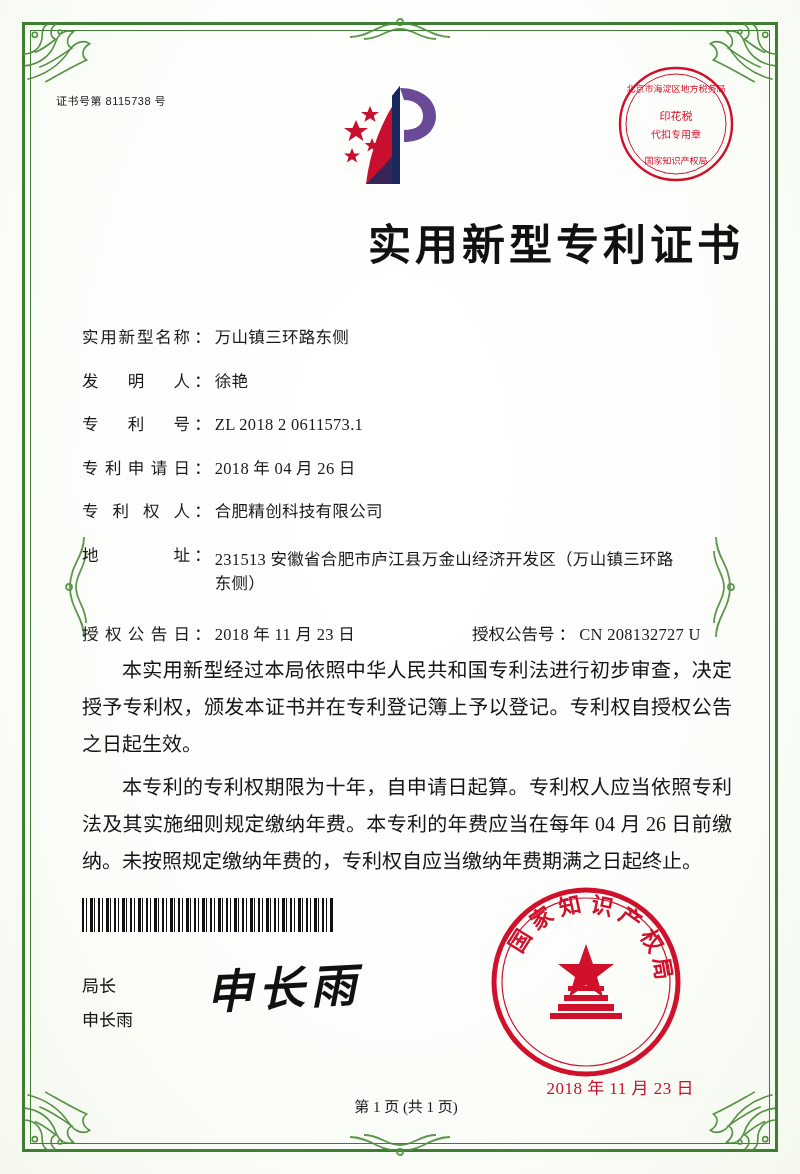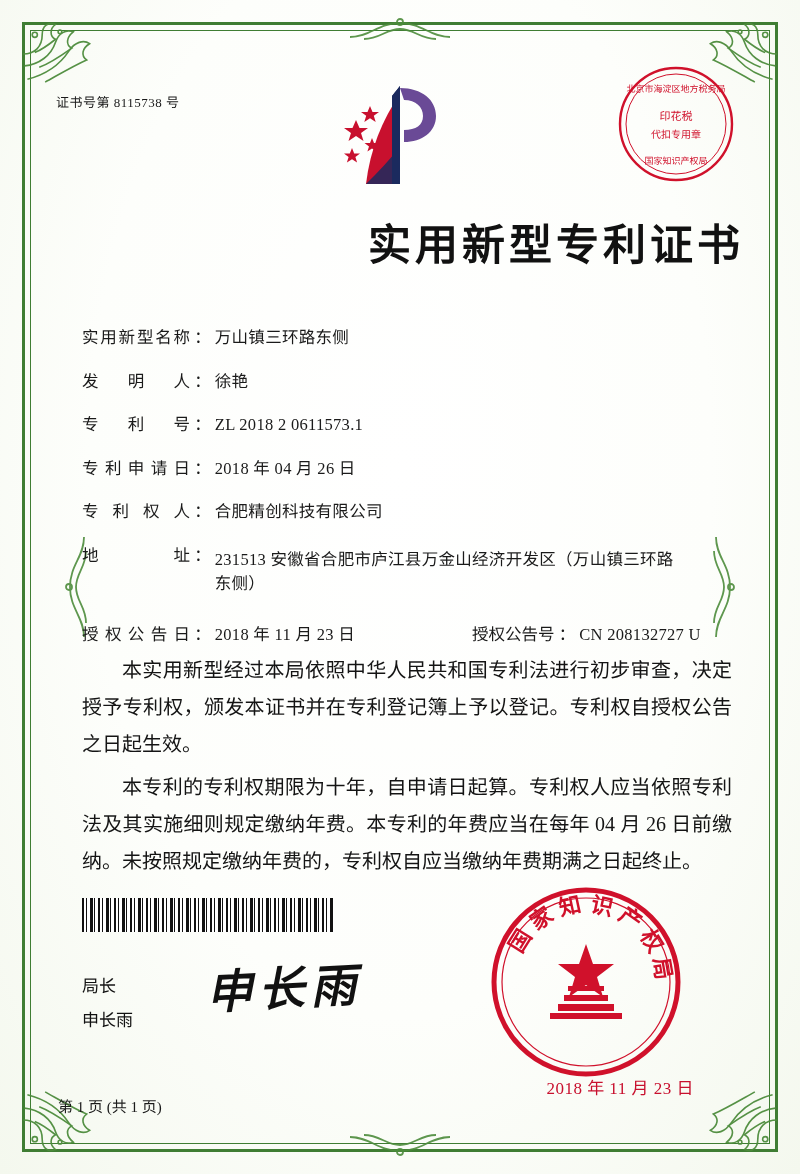--- a/index.html
+++ b/index.html
@@ -59,24 +59,24 @@
   .edge-mid svg { width: 100%; height: 100%; display: block; }
 
   
   .content {
     position: absolute;
     left: 56px; right: 56px; top: 52px; bottom: 52px;
   }
   .cert-no {
     position: absolute;
     left: 0; top: 40px;
-    font-size: 13px;
+    font-size: 11px;
     letter-spacing: .5px;
     color: #1a1a1a;
-    font-family: Liberation Serif, serif;
+    font-family: Liberation Sans, sans-serif;
   }
 
   
   .logo {
     position: absolute;
     left: 50%;
     transform: translateX(-50%);
     top: 28px;
     width: 148px;
     height: 110px;
@@ -214,22 +214,23 @@
     position: absolute;
     right: 50px;
     top: 1022px;
     font-size: 17px;
     color: #c8102e;
     letter-spacing: .5px;
   }
 
   .footer {
     position: absolute;
-    left: 2px; right: 0;
+    left: 12px; right: 0;
     bottom: 6px;
+    text-align: center;
     font-size: 15px;
     color: #1a1a1a;
   }
 </style>
 </head>
 <body>
 
 <div class="page">
 
   <div class="border-outer"></div>

